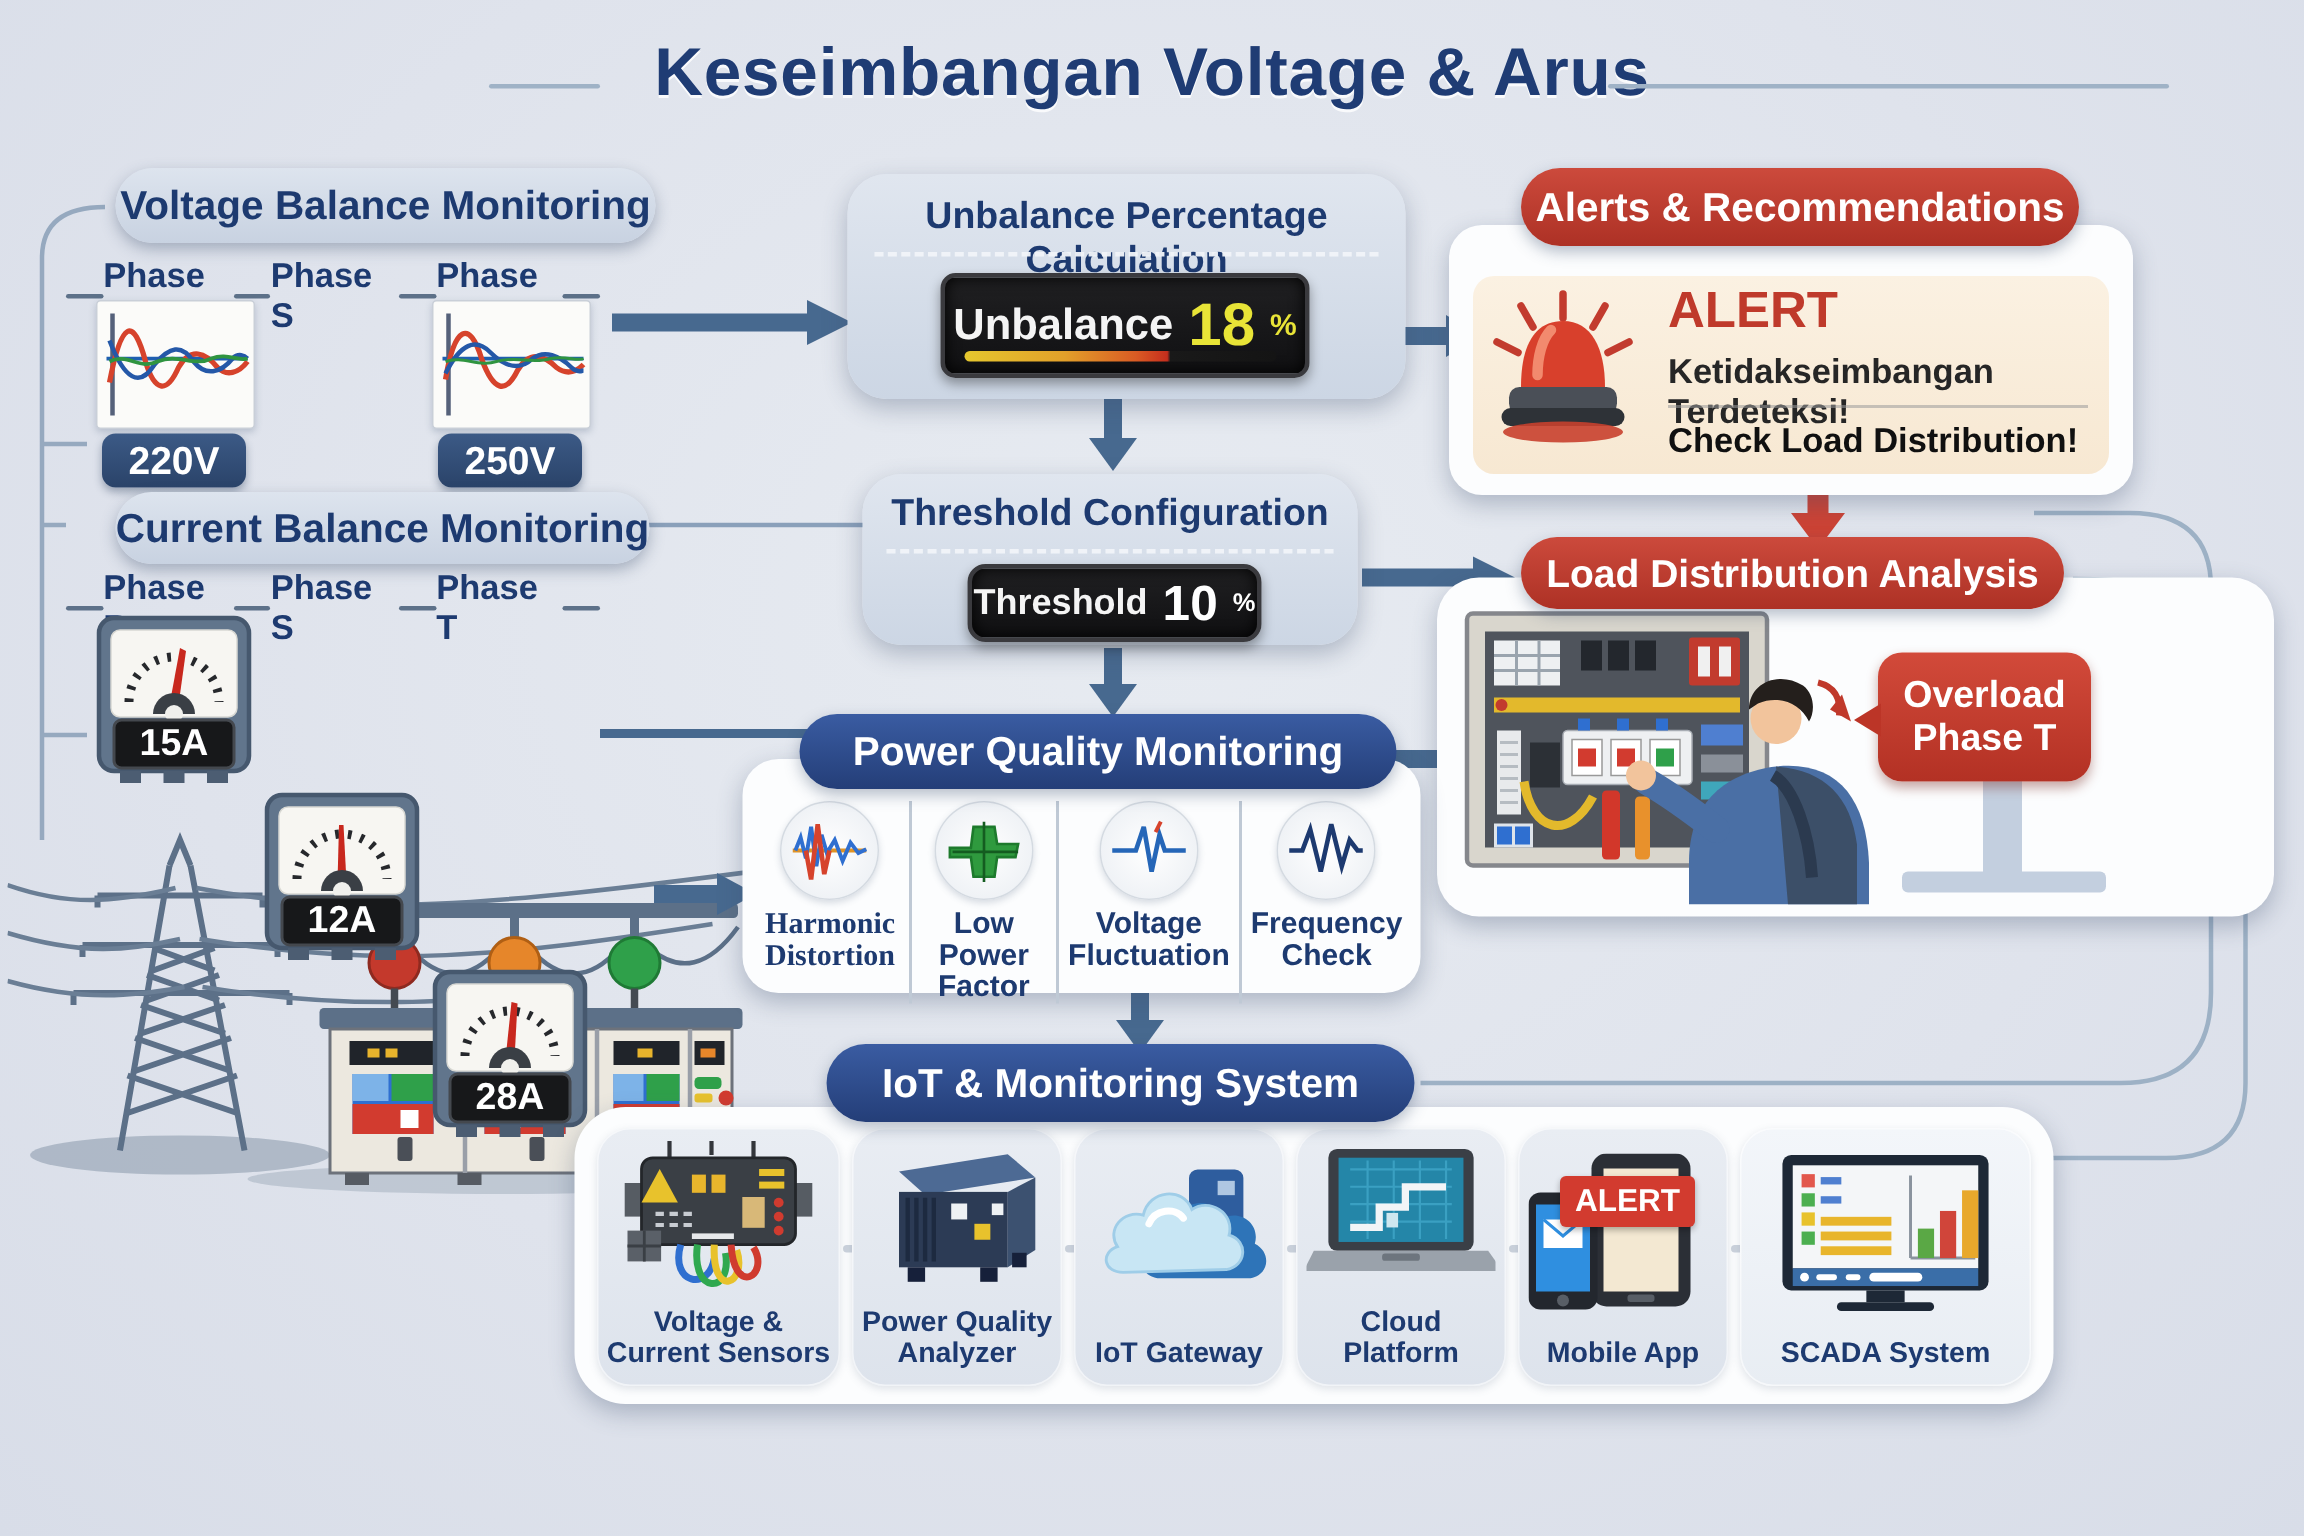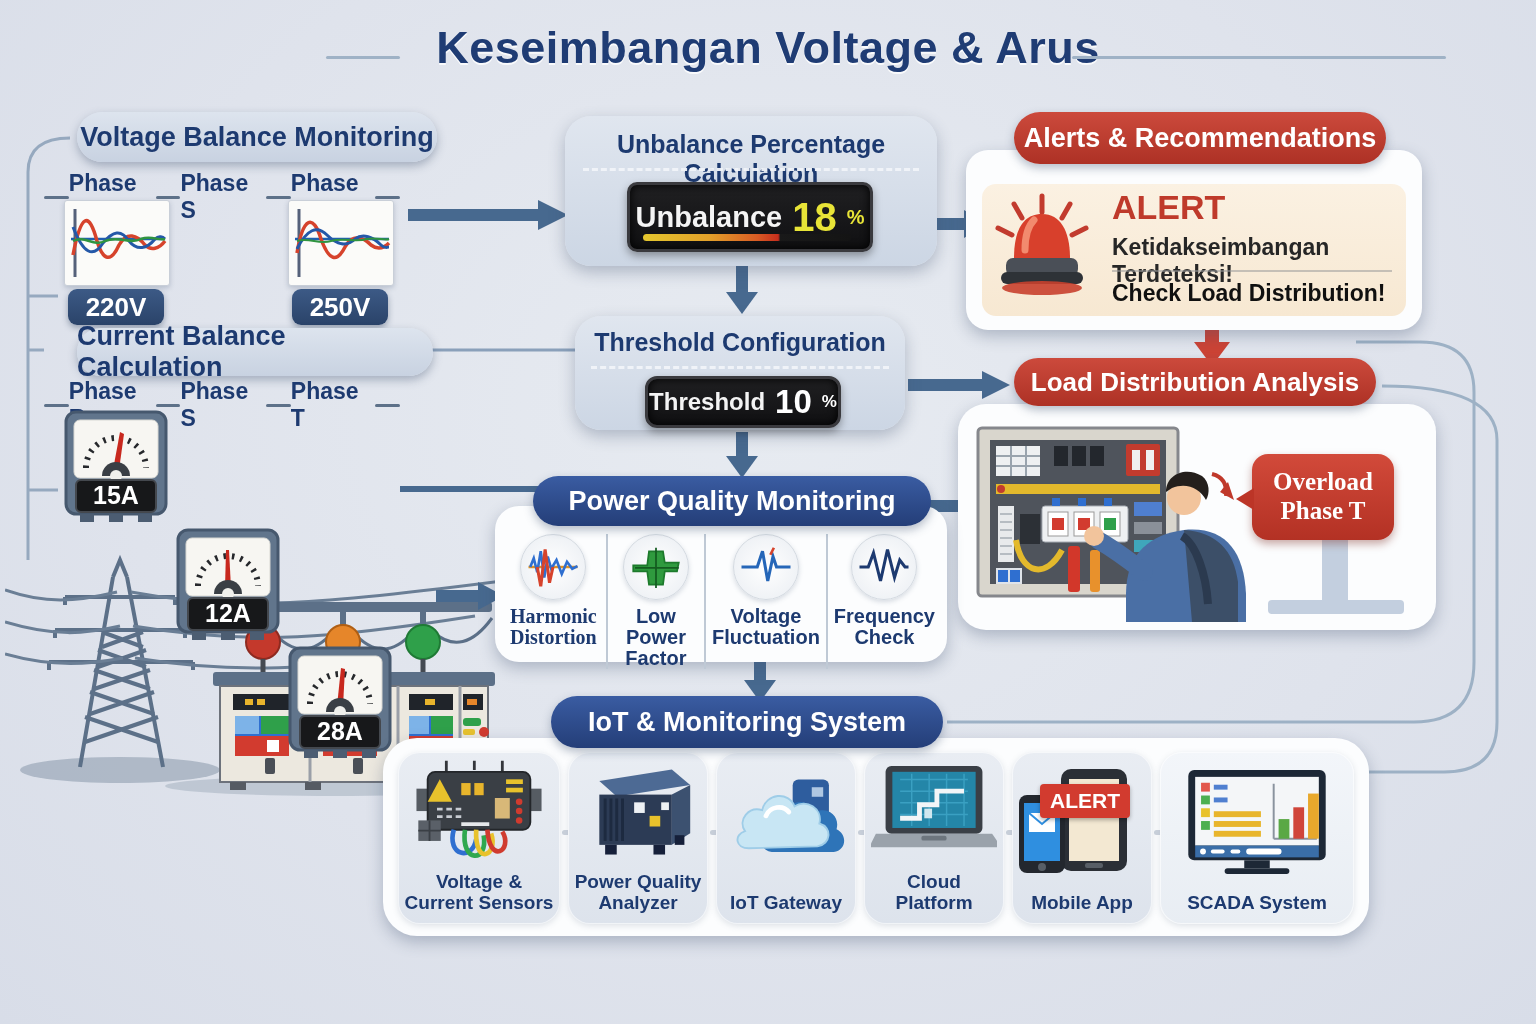--- a/index.html
+++ b/index.html
@@ -230,21 +230,21 @@
         <path d="M6,38 H100" stroke="#1f5fb0" stroke-width="2.5"></path>
         <path d="M8,52 C14,16 24,12 32,38 C40,60 48,62 56,46 C64,32 74,36 82,44 C90,50 96,46 100,42" stroke="#d6432c" stroke-width="3.5"></path>
         <path d="M8,48 C18,28 28,24 38,34 C48,44 58,46 66,38 C74,32 84,36 92,44 C96,48 99,46 100,46" stroke="#2458a8" stroke-width="3"></path>
         <path d="M8,40 C20,36 30,44 42,40 C56,36 66,42 78,38 C88,36 96,40 100,38" stroke="#2f9440" stroke-width="2"></path>
       </svg>
     </div>
     <div class="vbadge">250V</div>
   </div>
 
   <div class="pill light" style="left:40px;top:328px;width:356px;height:48px;">
-    <span>Current Balance Calculation</span>
+    <span>Current Balance Monitoring</span>
   </div>
   <div class="phase-row" style="left:44px;top:378px;width:356px;">
     <span class="dash"></span>
     <span class="plabel">Phase R</span>
     <span class="dash"></span>
     <span class="plabel">Phase S</span>
     <span class="dash"></span>
     <span class="plabel">Phase T</span>
     <span class="dash"></span>
   </div>
@@ -334,21 +334,21 @@
       <div class="abs alert-head" style="left:130px;top:4px;">ALERT</div>
       <div class="abs alert-msg" style="left:130px;top:50px;">Ketidakseimbangan Terdeteksi!</div>
       <div class="abs alert-div" style="left:130px;top:86px;width:280px;"></div>
       <div class="abs alert-rec" style="left:130px;top:96px;">Check Load Distribution!</div>
     </div>
   </div>
   <div class="pill red" style="left:1014px;top:112px;width:372px;height:52px;font-size:27px;">
     <span>Alerts &amp; Recommendations</span>
   </div>
 
-  <div class="card white" style="left:958px;top:404px;width:478px;height:226px;border-radius:28px;font-family:Liberation Serif, serif;">
+  <div class="card white" style="left:958px;top:385px;width:558px;height:226px;border-radius:28px;">
     <svg class="abs" style="left:300px;top:100px;" width="160" height="120" viewBox="0 0 160 120" fill="#c3cfdf">
       <rect x="20" y="6" width="116" height="16" rx="4"></rect>
       <rect x="64" y="22" width="26" height="76"></rect>
       <rect x="10" y="96" width="136" height="14" rx="4"></rect>
     </svg>
     <svg class="abs" style="left:18px;top:18px;" width="300" height="200" viewBox="0 0 300 200">
       <rect x="2" y="6" width="200" height="168" rx="4" fill="#d9d6cd" stroke="#85878c" stroke-width="3"></rect>
       <rect x="14" y="18" width="176" height="144" fill="#4f545c"></rect>
       <rect x="20" y="24" width="44" height="30" fill="#eef0f2"></rect>
       <path d="M35,24 V54 M50,24 V54 M20,34 H64 M20,44 H64" stroke="#9aa4ae" stroke-width="2"></path>

